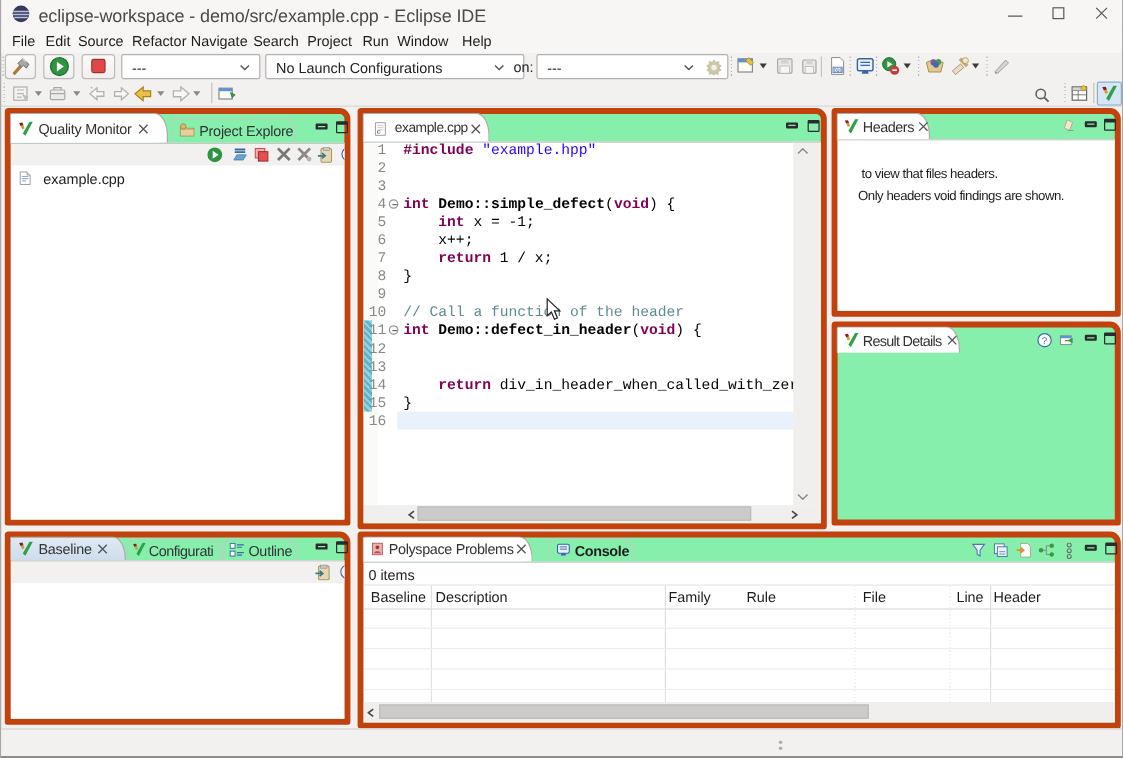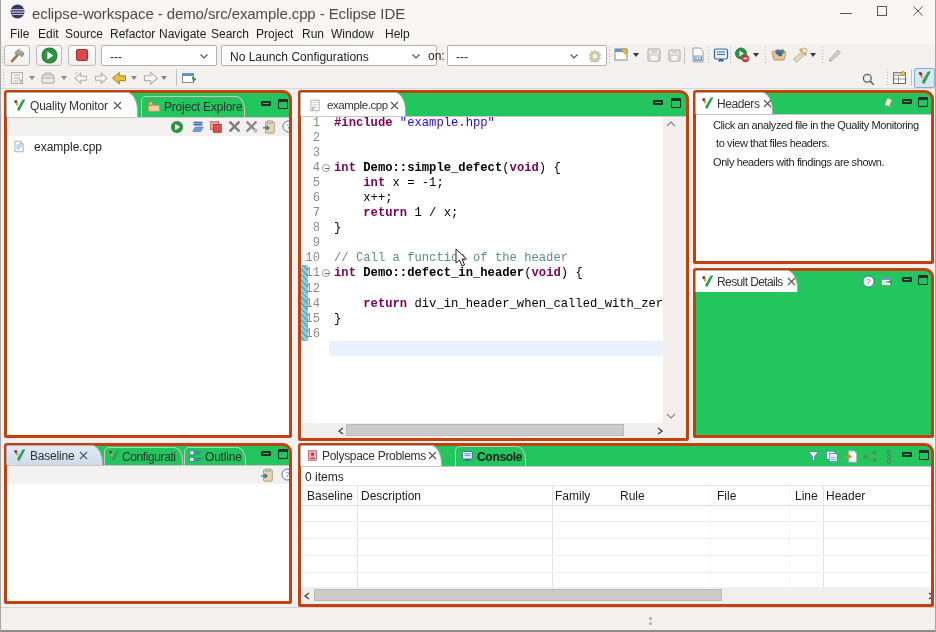--- a/index.html
+++ b/index.html
@@ -15,21 +15,21 @@
 #tb2{position:absolute;left:0;top:68px;width:934px;height:21px;border-bottom:1px solid #d9d7d5}
 .tbtn{position:absolute;top:1px;height:21px;border:1px solid #bdbbb9;border-radius:3px;background:linear-gradient(#fcfbfa,#f1f0ee)}
 .dd{position:absolute;top:1px;height:21px;border:1px solid #b3b1af;border-radius:2px;background:#fff;font-size:12px;color:#222}
 .dd .dtxt{position:absolute;left:8px;top:4px}
 .chev{position:absolute;top:8px;width:8px;height:5px}
 .vsep{position:absolute;top:3px;width:1px;height:17px;background:#c4c2c0}
 .dotsep{position:absolute;top:3px;width:1px;height:17px;background:repeating-linear-gradient(#b9b7b5 0 1px,transparent 1px 3px)}
 .dar{position:absolute;width:0;height:0;border-left:3.5px solid transparent;border-right:3.5px solid transparent;border-top:4px solid #3c3a38}
 .ic16{position:absolute;width:16px;height:16px}
 
-.panel{position:absolute;border:3px solid #c2410c;border-radius:3px 9px 2px 2px;background:#22c55e}
+.panel{position:absolute;border:5px solid #c2410c;border-radius:3px 9px 2px 2px;background:#86efac}
 .pcontent{position:absolute;left:0;right:0;bottom:0;background:#fff;border-top:1px solid #c9c6c3;overflow:hidden}
 .tab{position:absolute;top:0;font-size:12px;color:#333;white-space:nowrap;letter-spacing:-0.2px}
 .tab.active{background:#fff;border:1px solid #aeaba8;border-bottom:none;border-radius:2px 11px 0 0 / 2px 19px 0 0;z-index:3}
 .tab.inactive{border:1px solid #c9c6c3;border-bottom:none;border-radius:5px 9px 0 0 / 5px 14px 0 0;background:transparent}
 .tab.focus{background:linear-gradient(#e0e9f4,#cddcec)}
 .mmin{position:absolute;width:10px;height:5px;border:2px solid #2b2b2b;border-radius:1px}
 .mmax{position:absolute;width:10px;height:10px;border:1px solid #2b2b2b;border-top:3px solid #2b2b2b;border-radius:1px}
 .viewbar{position:absolute;left:0;right:0;height:18px;background:#f2f1ef}
 
 #edcontent{font-family:"Liberation Mono",monospace;font-size:12.2px;line-height:15.05px;color:#000}
@@ -331,20 +331,21 @@
     <div class="edrow"><span class="lnum">3</span></div>
     <div class="edrow"><span class="lnum">4</span><span class="fold"></span><span class="lcode"><span class="kw">int</span> <span class="bk">Demo::simple_defect</span>(<span class="kw">void</span>) {</span></div>
     <div class="edrow"><span class="lnum">5</span><span class="lcode">    <span class="kw">int</span> x = -1;</span></div>
     <div class="edrow"><span class="lnum">6</span><span class="lcode">    x++;</span></div>
     <div class="edrow"><span class="lnum">7</span><span class="lcode">    <span class="kw">return</span> 1 / x;</span></div>
     <div class="edrow"><span class="lnum">8</span><span class="lcode">}</span></div>
     <div class="edrow"><span class="lnum">9</span></div>
     <div class="edrow"><span class="lnum">10</span><span class="lcode"><span class="cm">// Call a function of the header</span></span></div>
     <div class="edrow"><span class="lnum">11</span><span class="fold"></span><span class="lcode"><span class="kw">int</span> <span class="bk">Demo::defect_in_header</span>(<span class="kw">void</span>) {</span></div>
     <div class="edrow"><span class="lnum">12</span></div>
+    <div class="edrow"><span class="lnum">13</span></div>
     <div class="edrow"><span class="lnum">14</span><span class="lcode">    <span class="kw">return</span> div_in_header_when_called_with_zero_arg();</span></div>
     <div class="edrow"><span class="lnum">15</span><span class="lcode">}</span></div>
     <div class="edrow"><span class="lnum">16</span></div>
    </div>
   </div>
 
   <div class="sb-track" style="right:0;top:0;width:23px;bottom:15px">
    <svg class="abs" style="left:3px;top:4px" width="10" height="6">
           <path d="M1 5 L5 1 L9 5" stroke="#8a8886" stroke-width="1.2" fill="none"></path>
         </svg>
@@ -377,23 +378,22 @@
         <path d="M1 1 L8 8 M8 1 L1 8" stroke="#555" stroke-width="1.1"></path>
       </svg>
  </div>
  <svg class="abs" style="left:186px;top:4px;z-index:4" width="13" height="13" viewBox="0 0 16 16">
       <rect x="5" y="2" width="6" height="9" rx="1" transform="rotate(20 8 6)" fill="#efe8d2" stroke="#b0a888" stroke-width="0.8"></rect>
       <path d="M7 12 L13 12" stroke="#9a9896" stroke-width="1.2"></path>
     </svg>
  <div class="mmin" style="left:206px;top:6px"></div>
  <div class="mmax" style="left:222px;top:4px"></div>
  <div class="pcontent" style="top:21px">
-  <div class="small abs" style="left:17px;top:4px;white-space:nowrap">Click an analyzed file in the Quality Monitoring</div>
   <div class="small abs" style="left:20px;top:22px;white-space:nowrap">to view that files headers.</div>
-  <div class="small abs" style="left:17px;top:41px;white-space:nowrap">Only headers with findings are shown.</div>
+  <div class="small abs" style="left:17px;top:41px;white-space:nowrap">Only headers void findings are shown.</div>
  </div>
 </div>
 
 <div class="panel" style="left:692px;top:268px;width:241px;height:170px">
  <div class="tab active" style="left:-1px;top:-1px;height:22px;width:103px">
   <svg class="abs" style="left:5px;top:4px" width="13" height="13" viewBox="0 0 16 16">
         <polygon points="15.2,0.5 11.8,0.5 4.9,12.6 7.6,15" fill="#2ea04a"></polygon>
         <polygon points="1.2,1.8 4.6,1.4 5.6,4.2 2.8,5.2" fill="#8c1b2f"></polygon>
         <polygon points="2.8,5 5.6,4 6.7,7.2 4.3,8.4" fill="#c9a23a"></polygon>
       </svg>

